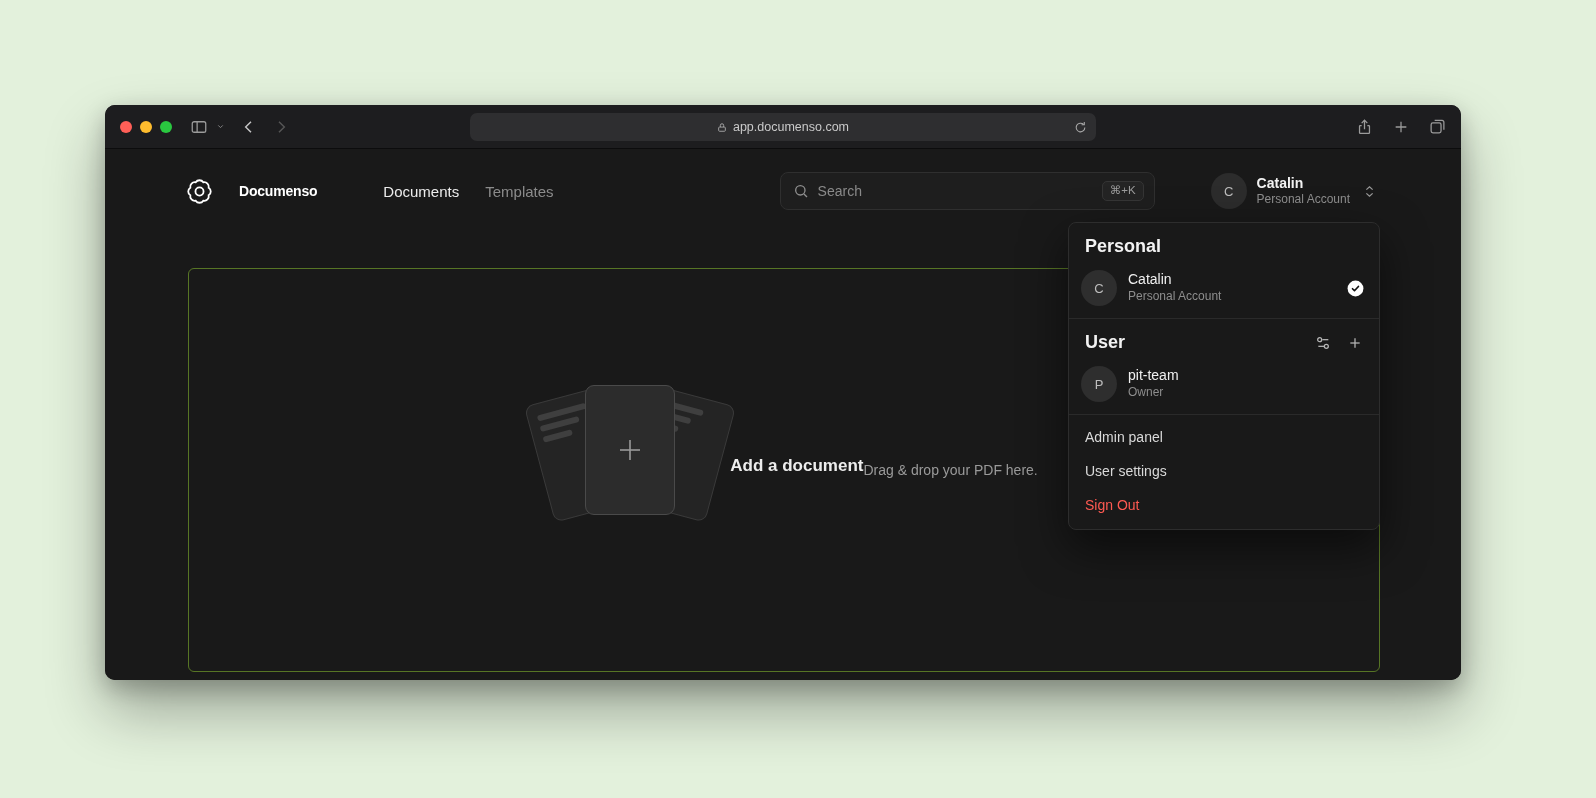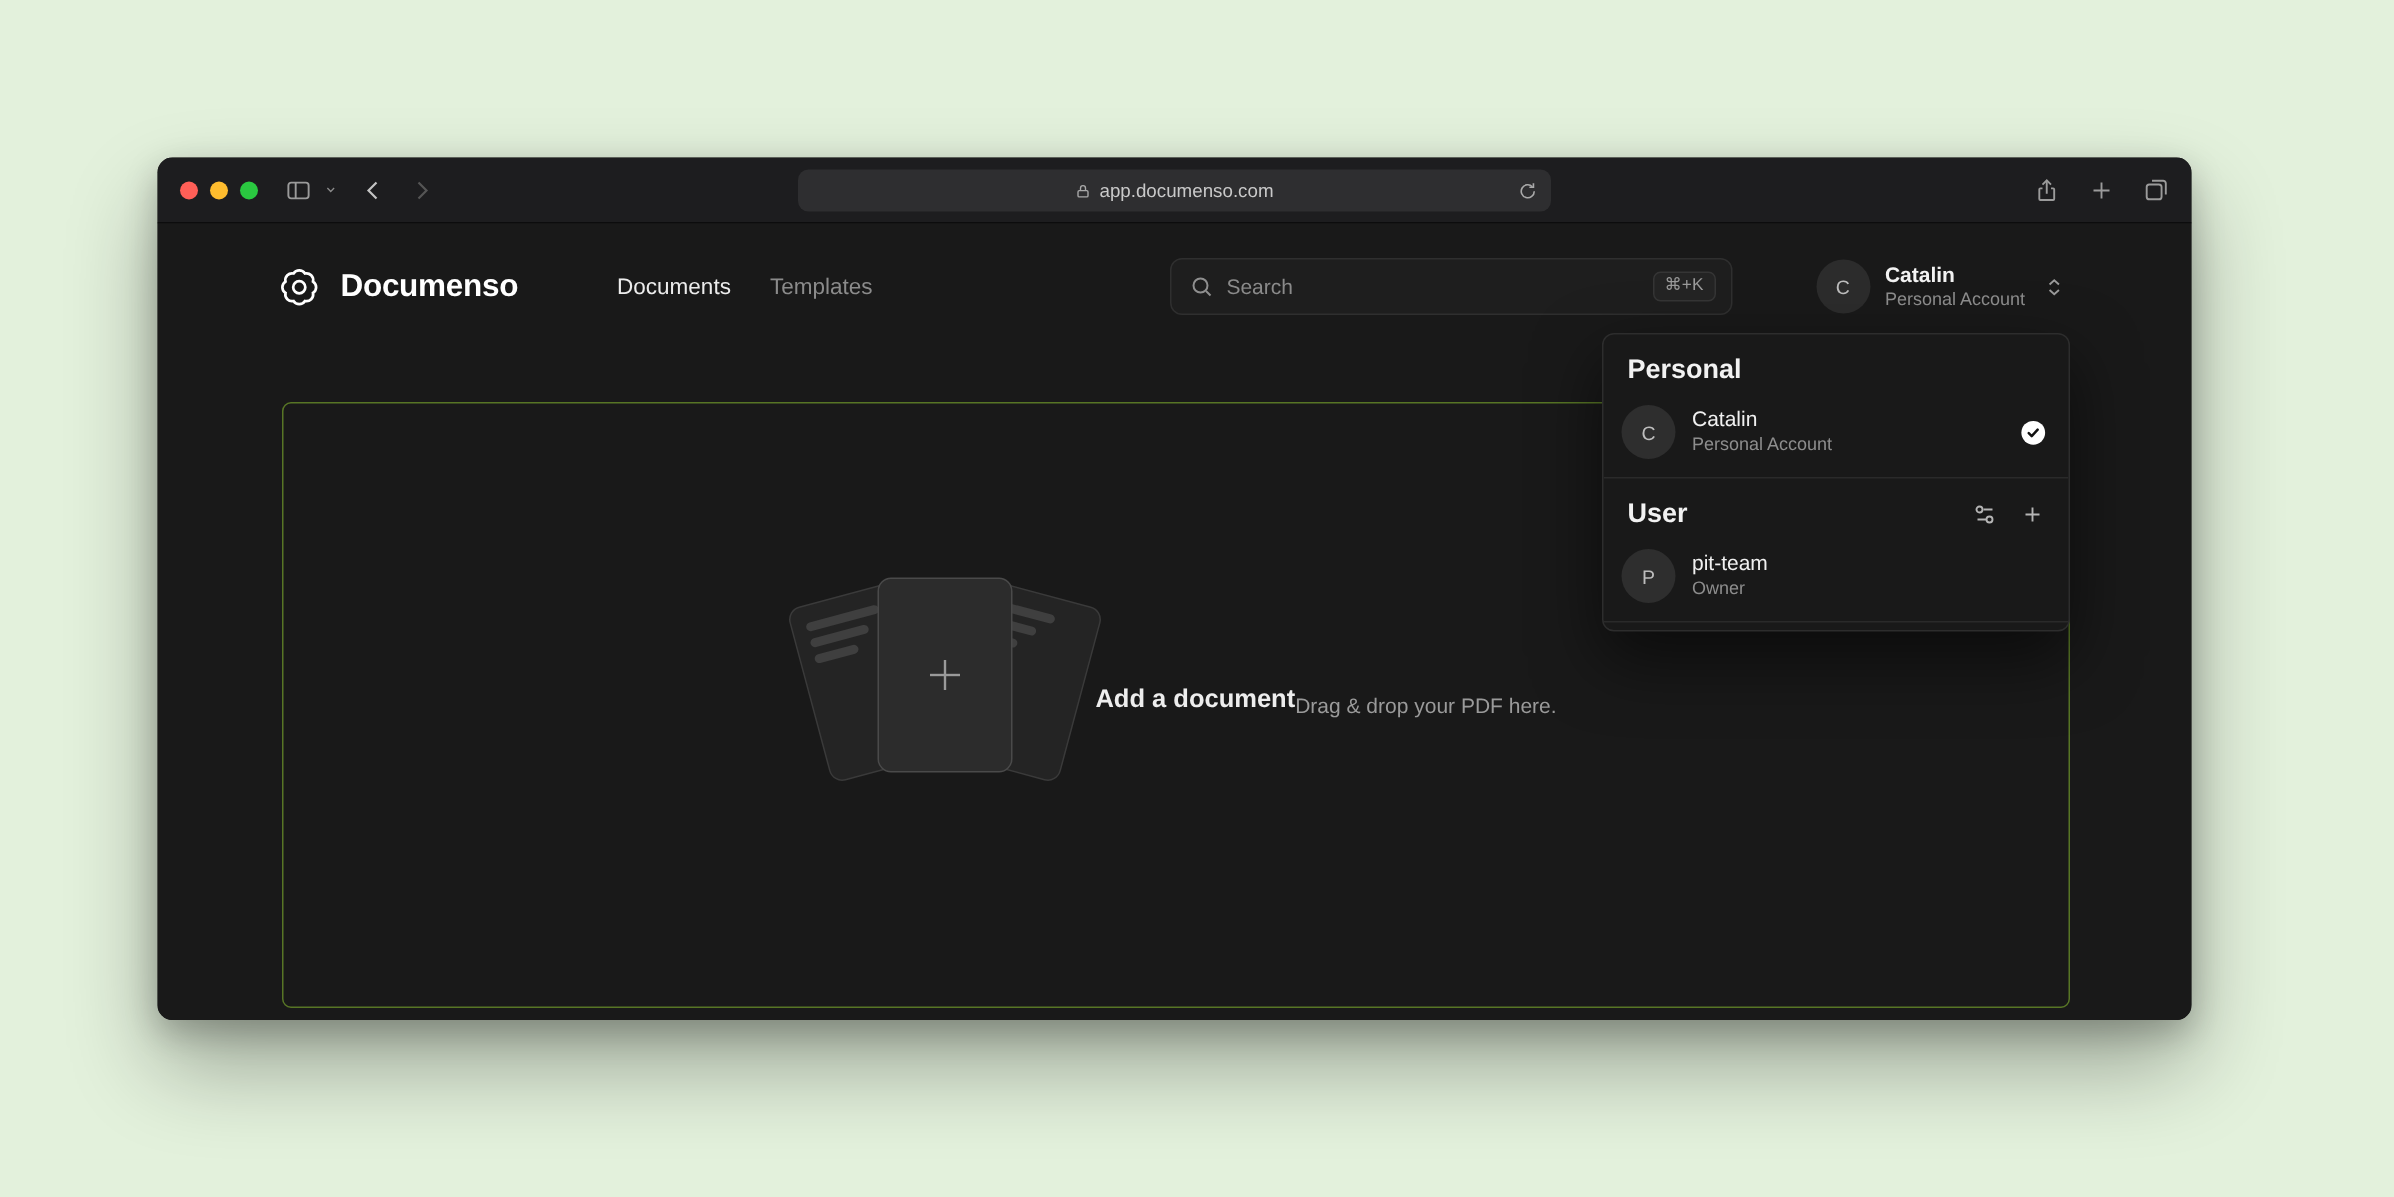--- a/index.html
+++ b/index.html
@@ -27,32 +27,32 @@
   .light.red { background:#ff5f57; }
   .light.yellow { background:#febc2e; }
   .light.green { background:#2ac840; }
   .tb-btn { background:none; border:none; color:#9b9b9b; display:flex; align-items:center; cursor:pointer; padding:0; }
   .tb-btn.dim { color:#555; }
   .tb-btn.lighter { color:#c4c4c4; }
   .tb-group-left { display:flex; align-items:center; gap:16px; }
   .tiny-chev { color:#8a8a8a; margin-left:-8px; }
   .urlbar {
     position:absolute; left:50%; top:8px; transform:translateX(-50%);
-    width:502px; height:28px; background:#2e2e30; border-radius:7px;
+    width:626px; height:28px; background:#2e2e30; border-radius:7px;
     display:flex; align-items:center; justify-content:center; gap:6px;
     color:#c9c9c9; font-size:12.5px; cursor:text;
   }
   .urlbar .lock { color:#a9a9a9; }
   .urlbar .refresh { position:absolute; right:9px; color:#a9a9a9; }
   .tb-group-right { margin-left:auto; display:flex; align-items:center; gap:20px; }
 
   
   .app { flex:1; position:relative; background:var(--app-bg, #191919); }
   .app-header { display:flex; align-items:center; height:84px; padding:0 84px 0 81px; }
-  .brand { display:flex; align-items:center; gap:14px; color:#fff; font-size:21px; font-weight:700; letter-spacing:-.2px; }
+  .brand { display:flex; align-items:center; gap:26px; color:#fff; font-size:14px; font-weight:700; letter-spacing:-.2px; }
   .brand .logo { color:#fff; }
   .main-nav { margin-left:66px; display:flex; gap:26px; font-size:15px; font-weight:500; }
   .main-nav a { text-decoration:none; cursor:pointer; }
   .nav-active { color:#ececec; }
   .nav-muted { color:#8b8b8b; }
 
   .searchbar {
     margin-left:auto; width:375px; height:38px; border:1px solid #2f2f2f; background:#1e1e1e;
     border-radius:8px; display:flex; align-items:center; padding:0 10px 0 12px; gap:9px;
   }
@@ -306,16 +306,21 @@
       <div class="menu-acct">
         <span class="avatar">P</span>
         <span>
           <div class="m-name">pit-team</div>
           <div class="m-sub">Owner</div>
         </span>
       </div>
 
       <div class="divider"></div>
 
+      <div class="menu-items">
+        <div class="menu-item">Admin panel</div>
+        <div class="menu-item">User settings</div>
+        <div class="menu-item danger">Sign Out</div>
+      </div>
     </div>
 
   </div>
 </div>
 
 </body></html>

